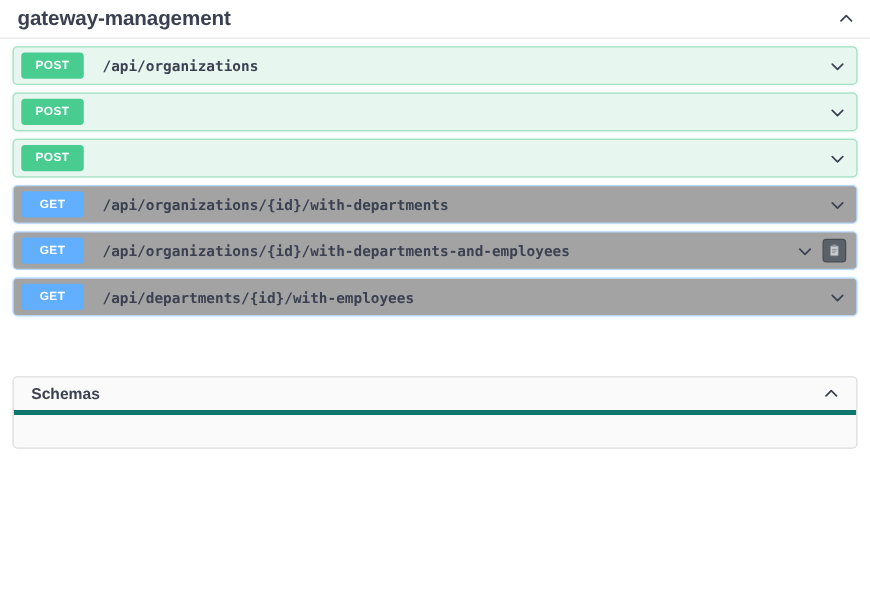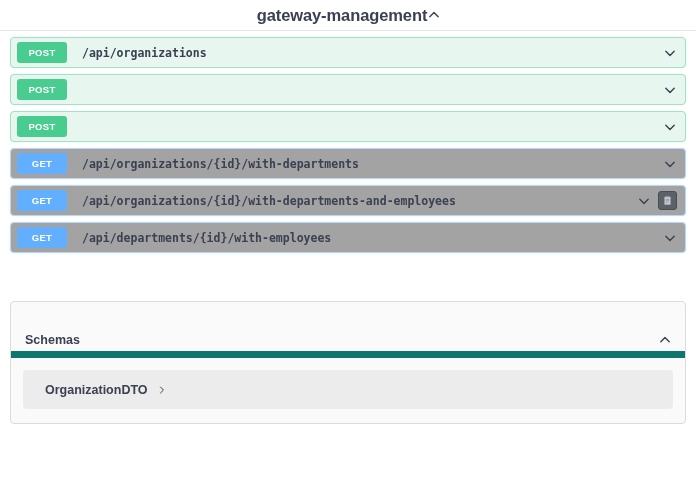--- a/index.html
+++ b/index.html
@@ -16,21 +16,21 @@
   }
 
   
   .tag-section {
     width: 696px;
   }
   .tag-header {
     height: 31px;
     display: flex;
     align-items: center;
-    justify-content: center;
+    justify-content: space-between;
     padding: 0 12px 0 14px;
     box-sizing: border-box;
     border-bottom: 1px solid #e3e6e8;
   }
   .tag-title {
     font-size: 16.5px;
     font-weight: bold;
     letter-spacing: -0.1px;
     color: #3b4151;
     line-height: 1;
@@ -123,24 +123,23 @@
     box-sizing: border-box;
     overflow: hidden;
   }
   .schemas-header {
     height: 30px;
     display: flex;
     align-items: center;
     justify-content: space-between;
     padding: 0 13px 0 14px;
     box-sizing: border-box;
-    border-bottom: 7px solid #0f766e;
+    border-bottom: 4px solid #0f766e;
     background: #fafafa;
     cursor: pointer;
-    margin-top: 26px;
   }
   .schemas-title {
     font-size: 12.5px;
     font-weight: bold;
     color: #3b4151;
   }
   .schemas-body {
     padding: 12px 12px 14px 12px;
   }
   .model-row {
@@ -273,23 +272,15 @@
       <svg width="14" height="14" viewBox="0 0 20 20" aria-hidden="true">
         <path d="M4 12.5 L10 6.5 L16 12.5" fill="none" stroke="#3b4151" stroke-width="2" stroke-linecap="round" stroke-linejoin="round"></path>
       </svg>
     </span>
   </div>
 
   <div class="schemas-body">
 
 
 
-    <div class="model-row">
-      <span class="model-name">OrganizationDTO</span>
-      <span class="model-arrow">
-        <svg width="10" height="10" viewBox="0 0 20 20" aria-hidden="true">
-          <path d="M7 4 L13 10 L7 16" fill="none" stroke="#3b4151" stroke-width="2" stroke-linecap="round" stroke-linejoin="round"></path>
-        </svg>
-      </span>
-    </div>
 
   </div>
 </div>
 
 </body></html>

